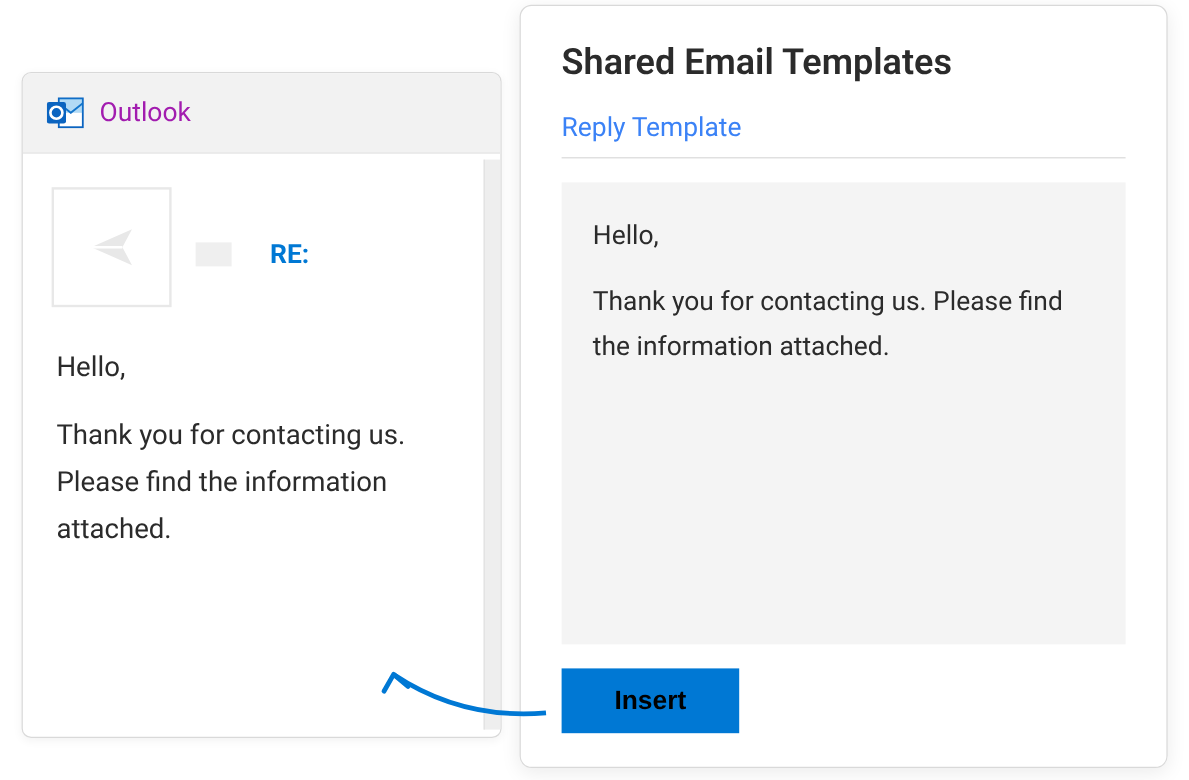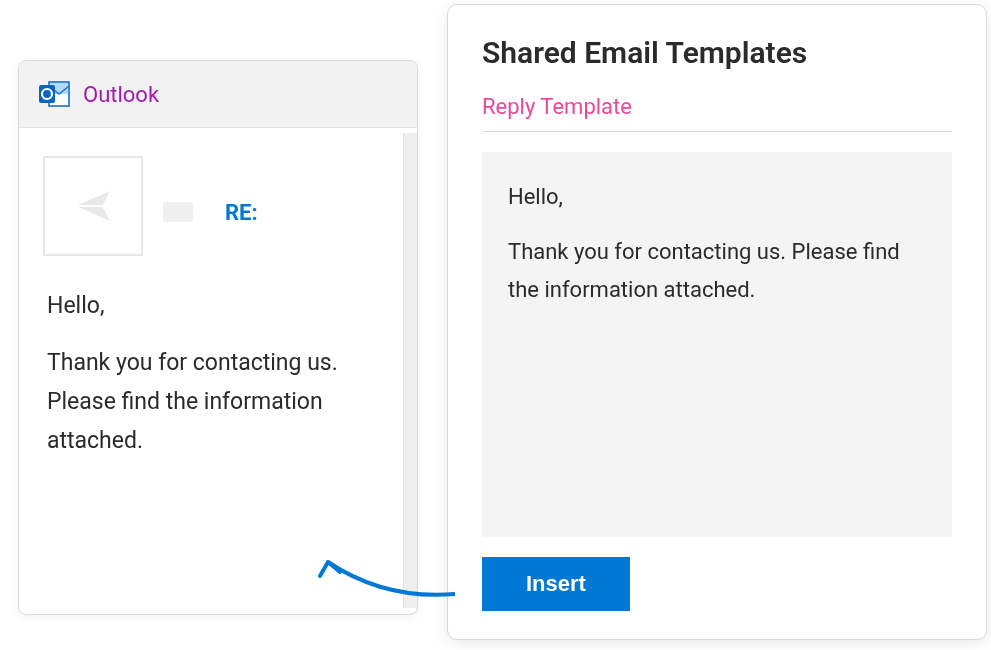--- a/index.html
+++ b/index.html
@@ -120,42 +120,42 @@
       right: 0;
       top: 72px;
       bottom: 6px;
       width: 14px;
       background: #eeeeee;
       border-left: 1px solid #e0e0e0;
     }
     
     .templates-panel {
       position: absolute;
-      right: 4px;
+      right: 18px;
       top: 4px;
       width: 540px;
       height: 636px;
       background: #ffffff;
       border: 1px solid #d9d9d9;
       border-radius: 10px;
       padding: 30px 34px 28px 34px;
       box-shadow: 0 4px 16px rgba(0,0,0,0.08);
       display: flex;
       flex-direction: column;
     }
     
     .panel-title {
       color: #2b2b2b;
       font-size: 30px;
       font-weight: 600;
       margin-bottom: 24px;
     }
     
     .template-name {
-      color: #ec4899;
+      color: #3b82f6;
       font-size: 22px;
       font-weight: 400;
       padding-bottom: 12px;
       border-bottom: 1px solid #d9d9d9;
       margin-bottom: 20px;
     }
     
     .template-body {
       background: #f4f4f4;
       padding: 26px 26px;
@@ -165,21 +165,21 @@
       flex: 1;
       margin-bottom: 20px;
     }
     
     .template-body p {
       margin-bottom: 18px;
     }
     
     .insert-button {
       background: #0078d4;
-      color: #ffffff;
+      color: #000000;
       border: none;
       padding: 14px 44px;
       font-size: 22px;
       font-weight: 600;
       cursor: pointer;
       align-self: flex-start;
     }
     
     .insert-arrow {
       position: absolute;

